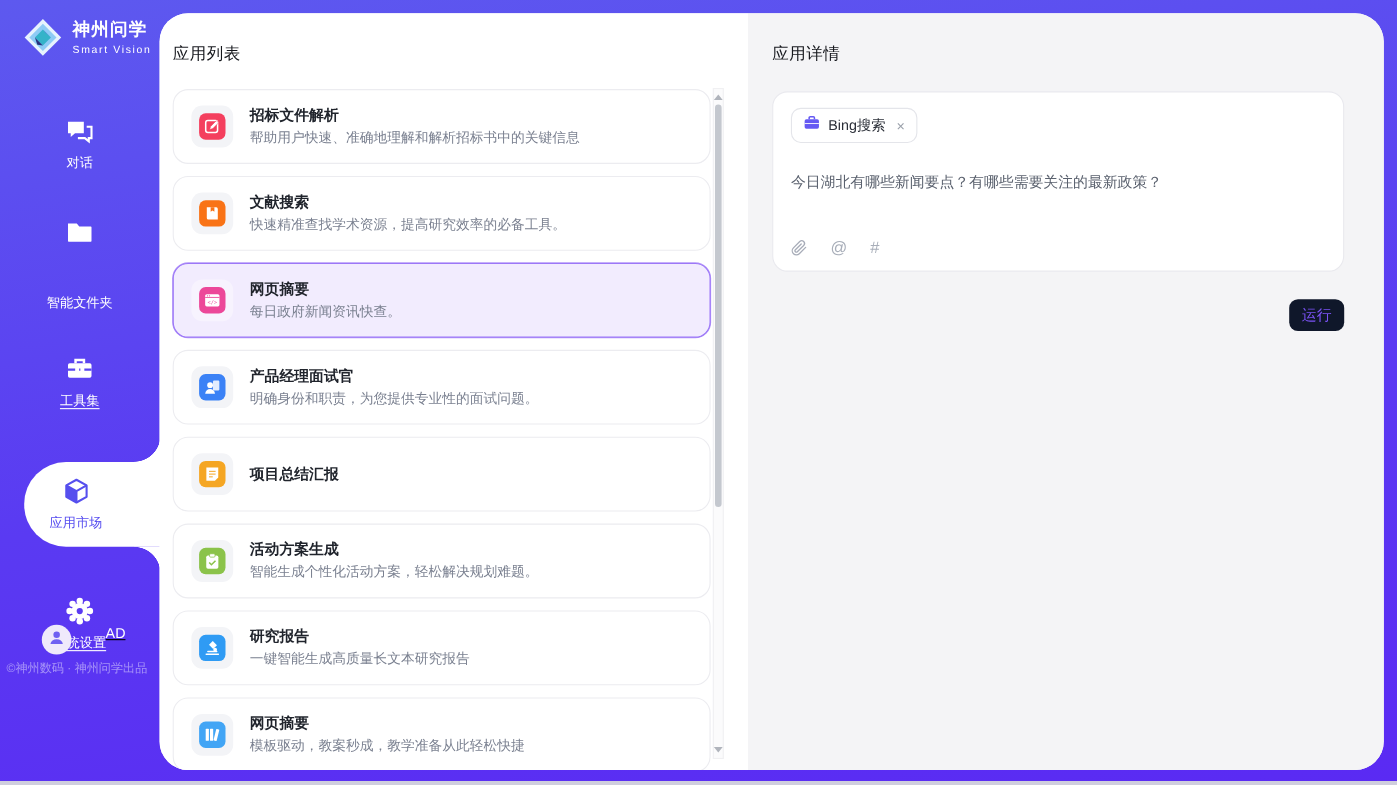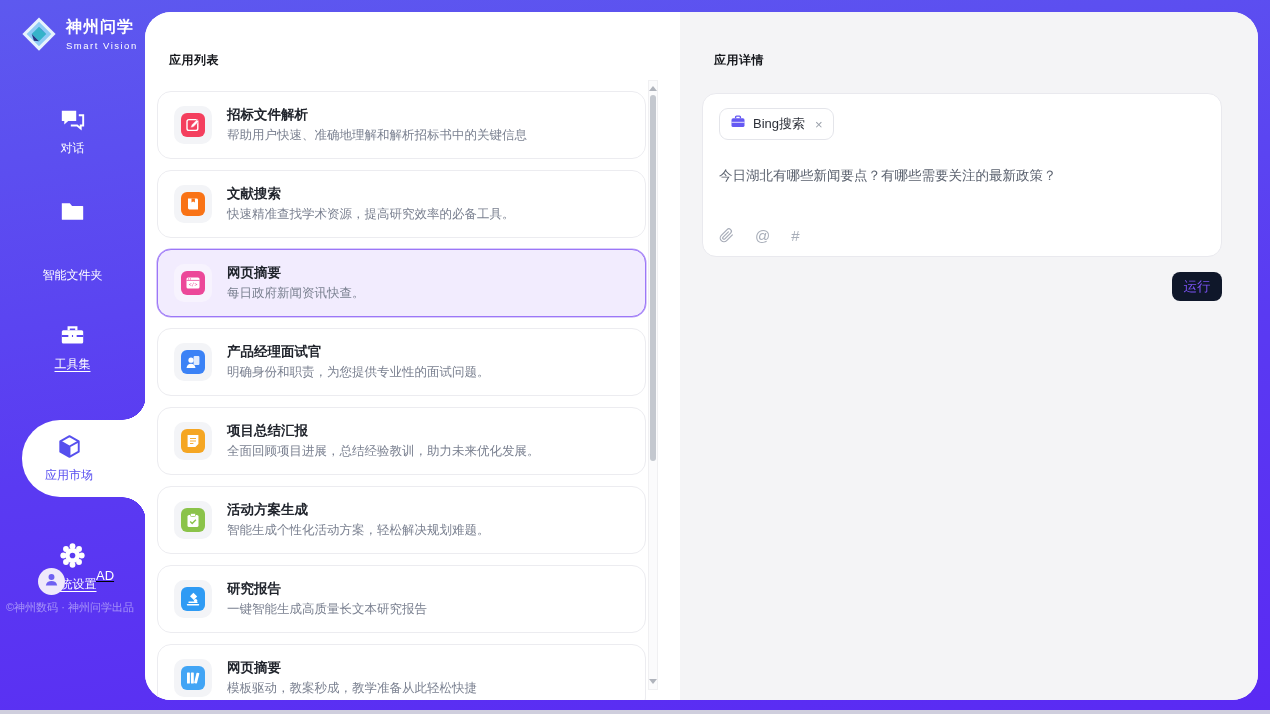--- a/index.html
+++ b/index.html
@@ -33,21 +33,21 @@
     background:radial-gradient(circle 24px at 0 0,transparent 23.5px,#fff 24px);}
   .nav-item.active::after{content:'';position:absolute;right:0;bottom:-24px;width:24px;height:24px;
     background:radial-gradient(circle 24px at 0 100%,transparent 23.5px,#fff 24px);}
   .user-row{position:absolute;left:38px;bottom:36px;display:flex;align-items:flex-start;gap:31px;cursor:pointer;text-decoration:underline;}
   .avatar{width:27px;height:27px;border-radius:50%;background:#efe9fb;display:grid;place-items:center;}
   .user-name{color:#fff;font-size:13px;}
   .copyright{position:absolute;left:6px;bottom:16px;font-size:11px;color:rgba(255,255,255,.45);white-space:nowrap;}
 
   
   .content{position:absolute;left:145px;top:12px;width:1113px;height:688px;border-radius:26px;overflow:hidden;display:flex;background:#fff;}
-  h2.panel-title{margin:12px;font-size:12px;font-weight:bold;color:#15171c;letter-spacing:.5px;}
+  h2.panel-title{margin:0;font-size:15px;font-weight:normal;color:#15171c;letter-spacing:.5px;}
 
   .list-panel{width:535px;background:#fff;position:relative;padding:28px 0 0 12px;box-sizing:border-box;}
   .cards{display:flex;flex-direction:column;gap:11px;margin-top:22px;width:489px;}
   .card{display:flex;align-items:center;gap:15px;height:68px;min-height:68px;border:1px solid #ececf0;border-radius:14px;padding:0 16px;background:#fff;box-sizing:border-box;cursor:pointer;}
   .card.selected{background:#f2ecfe;border:1px solid #9c77f7;box-shadow:0 0 0 .5px #b497f9;}
   .app-icon-box{width:38px;height:38px;border-radius:10px;background:#f3f4f7;display:grid;place-items:center;flex:none;}
   .card.selected .app-icon-box{background:#f7f3fe;}
   .app-icon{width:24px;height:24px;border-radius:6px;display:grid;place-items:center;}
   .card-title{font-size:13.5px;font-weight:bold;color:#20242c;}
   .card-desc{font-size:12.5px;color:#7a8090;margin-top:3px;}
@@ -230,21 +230,20 @@
     <span class="app-icon-box">
       <span class="app-icon" style="background: rgb(245, 166, 35); color: rgb(245, 166, 35);">
                 <svg viewBox="0 0 16 16" width="16" height="16">
                   <path d="M2.6 2h10.8v9l-3 3H2.6z" fill="#fff"></path>
                   <path d="M5 5.5h6M5 8h6M5 10.5h3.4" stroke="currentColor" stroke-width=".9"></path>
                 </svg>
               </span>
     </span>
     <div class="card-text">
       <div class="card-title">项目总结汇报</div>
-      <div class="card-desc">全面回顾项目进展，总结经验教训，助力未来优化发展。</div>
     </div>
   </div>
           <div class="card">
     <span class="app-icon-box">
       <span class="app-icon" style="background: rgb(139, 195, 74); color: rgb(139, 195, 74);">
                 <svg viewBox="0 0 16 16" width="16" height="16">
                   <rect x="2.5" y="3" width="11" height="12" rx="1.6" fill="#fff"></rect>
                   <rect x="5.5" y="1.4" width="5" height="3.1" rx="1" fill="#fff" stroke="currentColor" stroke-width=".7"></rect>
                   <path d="M5.2 9.4l2 2 3.7-3.7" fill="none" stroke="currentColor" stroke-width="1.4"></path>
                 </svg>

